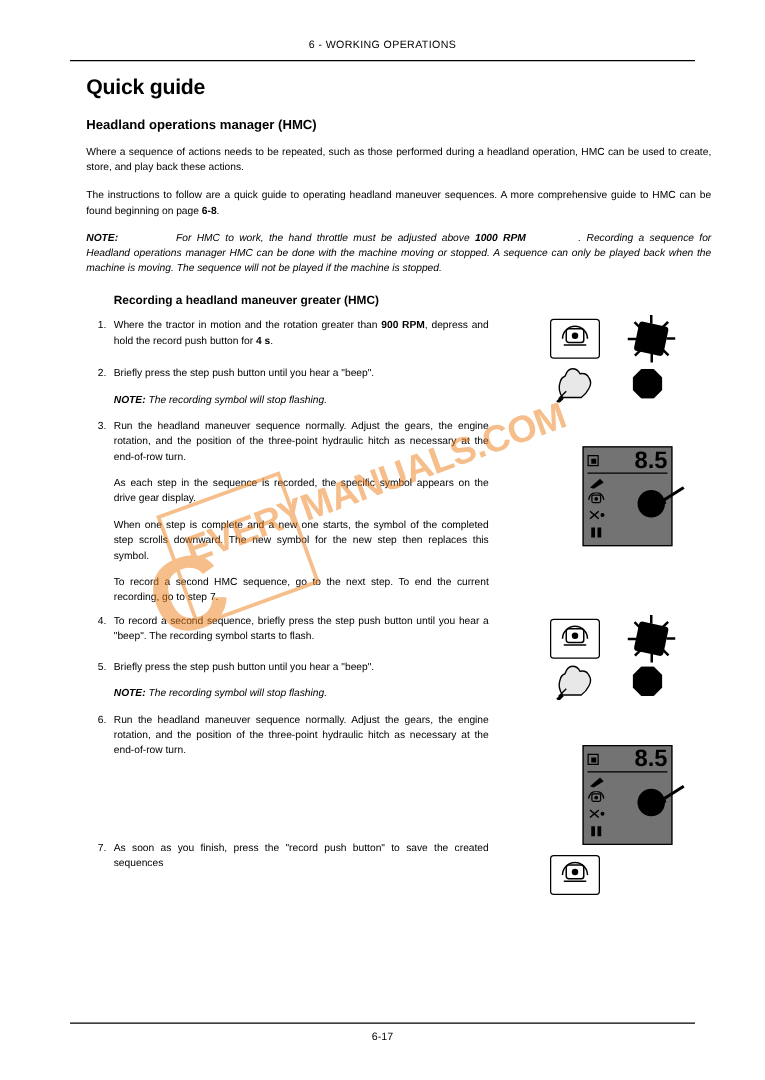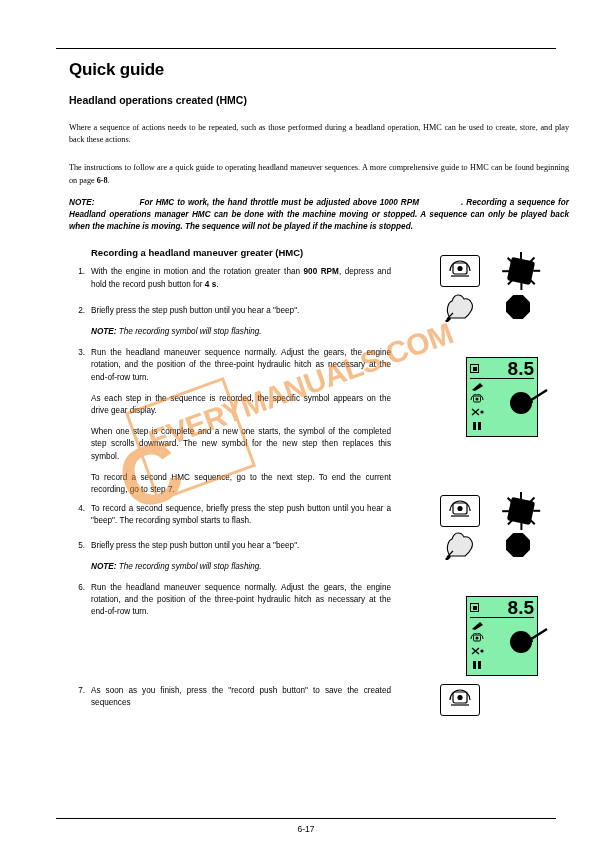--- a/index.html
+++ b/index.html
@@ -71,33 +71,32 @@
     letter-spacing: -0.2px;
   }
   h2.sub {
     font-size: 10.5px;
     font-weight: bold;
     margin: 0 0 10px 0;
   }
   p.para {
     font-size: 8.2px;
     line-height: 12.2px;
-    margin: 16px 0 10px 0;
+    margin: 4px 0 10px 0;
     text-align: justify;
-    font-family: Liberation Serif, serif;
   }
   p.note {
     font-size: 8.2px;
     line-height: 12.2px;
     margin: 0 0 10px 0;
     font-style: italic;
     font-weight: bold;
     text-align: justify;
   }
-  p.note .plain { font-weight: bold; padding-left: 42px; }
+  p.note .plain { font-weight: normal; padding-left: 42px; }
   p.note .bold-i { font-weight: bold; }
   .b { font-weight: bold; }
 
   h3.sect {
     font-size: 9.5px;
     font-weight: bold;
     margin: 14px 0 8px 22px;
   }
 
   
@@ -164,21 +163,21 @@
   .octagon {
     width: 24px; height: 24px;
     background: #000;
     clip-path: polygon(30% 0,70% 0,100% 30%,100% 70%,70% 100%,30% 100%,0 70%,0 30%);
   }
 
   
   .display {
     width: 72px;
     border: 1.4px solid #000;
-    background: #86efac;
+    background: #737373;
     padding: 2px 3px 3px 3px;
   }
   .display .top {
     display: flex;
     align-items: center;
     justify-content: space-between;
     border-bottom: 1.2px solid #000;
     padding-bottom: 1px;
     margin-bottom: 2px;
   }
@@ -264,41 +263,42 @@
     height: 95px;
     border: 3px solid #ee7f1a;
     transform: rotate(-20deg);
   }
 </style>
 </head>
 <body>
 
 <div class="page">
 
+  <div class="header">6 - WORKING OPERATIONS</div>
   <div class="header-rule"></div>
 
   <div class="content">
 
     <h1 class="title">Quick guide</h1>
-    <h2 class="sub">Headland operations created (HMC)</h2>
+    <h2 class="sub">Headland operations manager (HMC)</h2>
 
     <p class="para">Where a sequence of actions needs to be repeated, such as those performed during a headland operation, HMC can be used to create, store, and play back these actions.</p>
 
     <p class="para"><span>The instructions to follow are a quick guide to operating headland maneuver sequences.  A more comprehensive guide to HMC can be found beginning on page </span><span class="b">6-8</span><span>.</span></p>
 
     <p class="note"><span>NOTE:</span><span class="plain"> For HMC to work, the hand throttle must be adjusted above </span><span class="bold-i">1000 RPM</span><span class="plain">. Recording a sequence for Headland operations manager HMC can be done with the machine moving or stopped.  A sequence can only be played back when the machine is moving. The sequence will not be played if the machine is stopped.</span></p>
 
     <h3 class="sect">Recording a headland maneuver greater (HMC)</h3>
 
     <div class="steps">
 
       <div class="step">
         <div class="num">1.</div>
         <div class="txt">
-          <p><span>With the engine in motion and the rotation greater than </span><span class="b">900 RPM</span><span>, depress and hold the record push button for </span><span class="b">4 s</span><span>.</span></p>
+          <p><span>Where the tractor in motion and the rotation greater than </span><span class="b">900 RPM</span><span>, depress and hold the record push button for </span><span class="b">4 s</span><span>.</span></p>
         </div>
       </div>
 
       <div class="step" style="margin-top:14px;">
         <div class="num">2.</div>
         <div class="txt">
           <p>Briefly press the step push button until you hear a "beep".</p>
           <p class="n"><span class="b">NOTE:</span><span> The recording symbol will stop flashing.</span></p>
         </div>
       </div>

